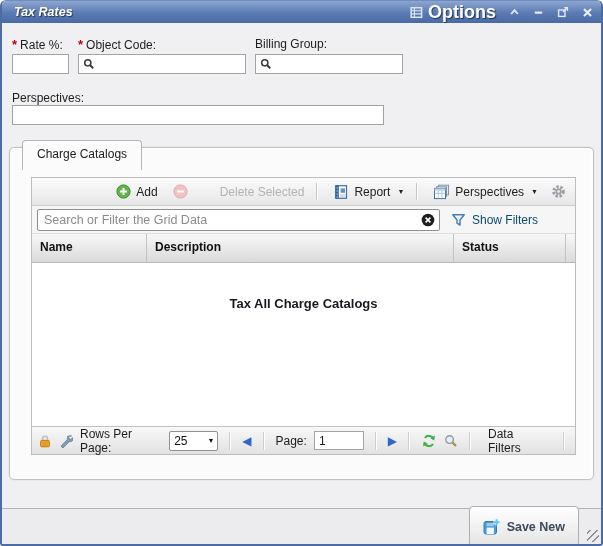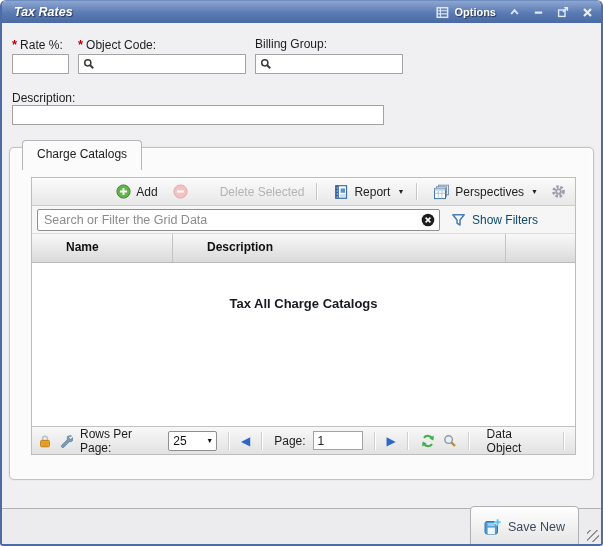--- a/index.html
+++ b/index.html
@@ -12,21 +12,21 @@
   
   .titlebar{
     position:absolute;top:0;left:0;right:0;height:22px;
     background:linear-gradient(180deg,#8da6d0 0%,#5a7ab3 55%,#4a6aa3 100%);
     display:flex;align-items:center;padding:0 8px;box-sizing:border-box;
   }
   .win-title{font-weight:bold;font-style:italic;color:#fff;font-size:12.5px;
     text-shadow:1px 1px 1px rgba(0,0,0,.55);margin-left:4px;}
   .titlebar-right{margin-left:auto;display:flex;align-items:center;gap:13px;}
   .options-btn{display:flex;align-items:center;gap:5px;cursor:pointer;}
-  .options-label{font-weight:bold;color:#fff;font-size:11px;text-shadow:1px 1px 1px rgba(0,0,0,.55);}
+  .options-label{font-weight:bold;color:#fff;font-size:18px;text-shadow:1px 1px 1px rgba(0,0,0,.55);}
   .tb-ctl{display:flex;align-items:center;cursor:pointer;}
   
   .f-label{position:absolute;white-space:nowrap;color:#1d1d1d;}
   .req{color:#c00000;font-weight:bold;font-size:13px;margin-right:3px;}
   .txt-input{
     position:absolute;box-sizing:border-box;height:20px;border:1px solid #a3a3a3;
     background:#fff;font:12px "Liberation Sans",sans-serif;padding:0 4px;color:#222;
   }
   .lookup-wrap{position:absolute;height:20px;}
   .lookup-wrap .txt-input{position:absolute;left:0;top:0;width:100%;height:100%;padding-left:20px;}
@@ -66,21 +66,21 @@
     width:100%;height:100%;box-sizing:border-box;border:1px solid #8f8f8f;border-radius:2px;
     padding:0 12px 0 6px;font:12.5px "Liberation Sans",sans-serif;color:#444;
   }
   .search-wrap input::placeholder{color:#8b8b8b;}
   .search-clear{position:absolute;right:5px;top:4px;cursor:pointer;line-height:0;}
   .show-filters{display:flex;align-items:center;gap:6px;cursor:pointer;color:#0c4a6e;}
   .grid-header{
     height:28px;flex:none;display:flex;align-items:stretch;font-weight:bold;color:#111;
     background:linear-gradient(180deg,#f8f8f8,#dadada);border-bottom:1px solid #b9b9b9;
   }
-  .col{box-sizing:border-box;border-right:1px solid #c3c3c3;padding:0 0 0 8px;line-height:27px;cursor:pointer;margin-left:26px;}
+  .col{box-sizing:border-box;border-right:1px solid #c3c3c3;padding:0 0 0 8px;line-height:27px;cursor:pointer;}
   .col-name{width:115px;}
   .col-desc{width:307px;}
   .col-status{width:112px;}
   .col-gutter{flex:1;border-right:none;cursor:default;}
   .grid-body{flex:1;position:relative;background:#fff;}
   .empty-msg{position:absolute;top:33px;left:0;right:0;text-align:center;
     font-weight:bold;font-size:13px;color:#16191f;}
   .grid-footer{
     height:28px;flex:none;display:flex;align-items:center;gap:7px;
     background:linear-gradient(180deg,#f8f8f8,#e2e2e2);border-top:1px solid #c2c2c2;
@@ -100,21 +100,21 @@
   
   .action-bar{
     position:absolute;left:0;right:0;top:507px;bottom:0;background:#ececee;
     border-top:1px solid #b3b3b3;display:flex;align-items:center;justify-content:flex-end;
     gap:9px;padding-right:22px;box-sizing:border-box;
   }
   .btn{
     display:flex;align-items:center;gap:7px;height:42px;padding:0 13px;
     border:1px solid #b1b1b1;border-radius:4px;cursor:pointer;
     background:linear-gradient(180deg,#ffffff,#e3e3e3);
-    font-weight:normal;color:#3c4a5e;font-size:12.5px;box-shadow:0 1px 1px rgba(0,0,0,.1);
+    font-weight:bold;color:#3c4a5e;font-size:12.5px;box-shadow:0 1px 1px rgba(0,0,0,.1);
   }
   .resize-grip{
     position:absolute;right:2px;bottom:2px;width:12px;height:12px;cursor:nwse-resize;
     background:repeating-linear-gradient(135deg,transparent 0 2px,#909090 2px 3px,transparent 3px 5px);
   }
 </style>
 </head>
 <body>
 
 <div class="window">
@@ -169,21 +169,21 @@
 
   <div class="f-label" style="left:253px;top:36px;"><span>Billing Group:</span></div>
   <div class="lookup-wrap" style="left:253px;top:53px;width:148px;">
     <span><svg width="12" height="12" viewBox="0 0 12 12">
           <circle cx="4.8" cy="4.8" r="3.1" fill="none" stroke="#3a3a3a" stroke-width="1.5"></circle>
           <path d="M7.2 7.2 L10.2 10.2" stroke="#3a3a3a" stroke-width="2"></path>
         </svg></span>
     <input class="txt-input" value="" style="">
   </div>
 
-  <div class="f-label" style="left:10px;top:90px;"><span>Description:</span></div>
+  <div class="f-label" style="left:10px;top:90px;"><span>Perspectives:</span></div>
   <input class="txt-input" style="left: 10px; top: 104px; width: 372px;" value="">
 
   <div class="panel"></div>
   <div class="tab">
     <span>Charge Catalogs</span>
   </div>
 
   <div class="grid">
 
     <div class="grid-toolbar">
@@ -251,20 +251,21 @@
         <span style="line-height:0;"><svg width="15" height="14" viewBox="0 0 15 14">
               <path d="M1.8 1.8 H13.2 L9 7 V12 L6 10.2 V7 Z" fill="none" stroke="#4a7ebb" stroke-width="1.5" stroke-linejoin="round"></path>
             </svg></span>
         <span>Show Filters</span>
       </div>
     </div>
 
     <div class="grid-header">
       <div class="col col-name">Name</div>
       <div class="col col-desc">Description</div>
+      <div class="col col-status">Status</div>
       <div class="col col-gutter"></div>
     </div>
 
     <div class="grid-body">
       <div class="empty-msg">Tax All Charge Catalogs</div>
     </div>
 
     <div class="grid-footer">
       <span class="icon-btn">
         <svg width="14" height="14" viewBox="0 0 14 14">
@@ -301,21 +302,21 @@
             <polygon points="2.1,13.6 2.7,8.6 6.6,10.8" fill="#3faf46"></polygon>
           </svg>
       </span>
       <span class="icon-btn">
         <svg width="14" height="14" viewBox="0 0 14 14">
             <circle cx="5.6" cy="5.6" r="3.8" fill="#e8f0f6" stroke="#8a97a5" stroke-width="1.4"></circle>
             <path d="M8.6 8.6 L12 12" stroke="#b58a3c" stroke-width="2.2"></path>
           </svg>
       </span>
       <span class="ft-sep"></span>
-      <span class="status-text">Data Object</span>
+      <span class="status-text">Data Filters</span>
       <span class="ft-sep"></span>
     </div>
   </div>
 
   <div class="action-bar">
     <button class="btn">
       <span style="line-height:0;"><svg width="17" height="17" viewBox="0 0 17 17">
             <rect x="1" y="3.5" width="12.5" height="12.5" rx="2" fill="#4f9bd5" stroke="#2f7ab5"></rect>
             <rect x="3.6" y="5" width="7.3" height="3.2" fill="#9ccbe8"></rect>
             <rect x="3.6" y="9.6" width="7.3" height="6.4" fill="#eef6fc"></rect>

